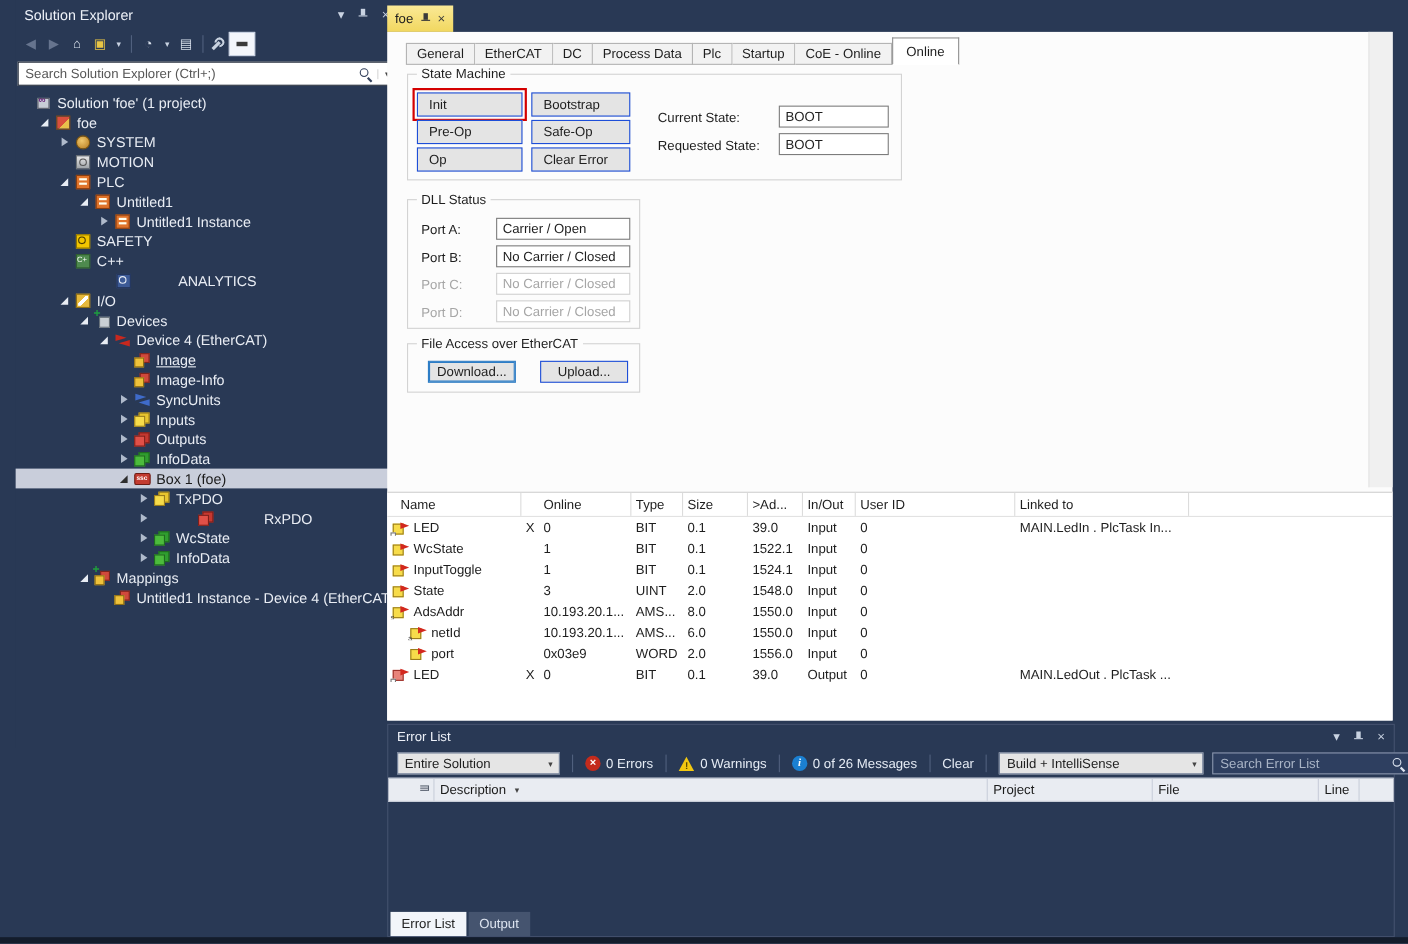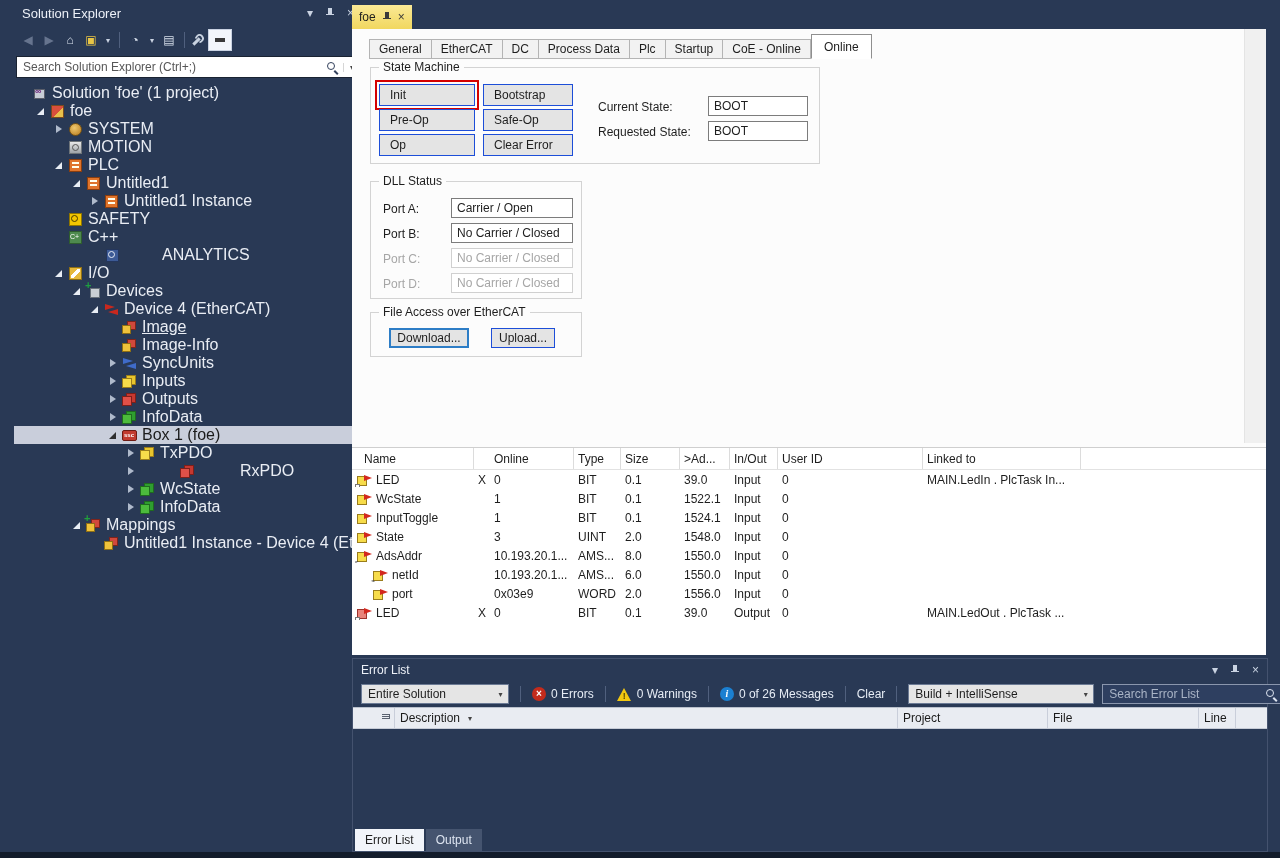--- a/index.html
+++ b/index.html
@@ -29,21 +29,21 @@
   .mag::after{content:"";position:absolute;left:9px;top:9px;width:5px;height:2px;background:currentColor;transform:rotate(45deg);transform-origin:0 0}
   .mag.light{color:#DDE4F0}
   .sd{color:#444;padding:0 5px 0 6px;border-left:1px solid #D6D6D6;font-size:8px;align-self:center;margin-left:4px}
   .pin{display:inline-block;width:10px;height:11px;position:relative;color:#C9D3E2}
   .pin::before{content:"";position:absolute;left:3px;top:0;width:4px;height:6px;background:currentColor}
   .pin::after{content:"";position:absolute;left:1px;top:6px;width:8px;height:1px;background:currentColor;box-shadow:4px 2px 0 -1.5px currentColor}
   .pin.dark{color:#3A3A3A}
   .xg{font-size:12px}
 
   
-  #tree{position:absolute;top:84px;left:0;right:0;bottom:0;overflow:hidden;font-size:16px;color:#E9EDF4}
+  #tree{position:absolute;top:84px;left:0;right:0;bottom:0;overflow:hidden;font-size:13px;color:#E9EDF4}
   .trow{display:flex;align-items:center;height:18px;white-space:nowrap}
   .trow.sel{background:#C9CEDB;color:#1B1B1B}
   .arr{width:16px;height:18px;flex:none;position:relative}
   .arr-c::before{content:"";position:absolute;left:4px;top:5px;border-top:4px solid transparent;border-bottom:4px solid transparent;border-left:6px solid #AFBACB}
   .arr-e::before{content:"";position:absolute;left:3px;top:6px;border-left:7px solid transparent;border-bottom:7px solid #E8EDF4}
   .sel .arr-e::before{border-bottom-color:#2E2E2E}
   .ti{width:15px;height:15px;margin-right:5px;position:relative;flex:none;font-style:normal}
   .ti::before,.ti::after{position:absolute;content:""}
   .ti i{display:none;font-style:normal}
   .ti-solution::before{inset:3px 2px 2px 2px;background:#C8CDD6;border:1px solid #5B5F6B}
@@ -98,21 +98,21 @@
   .btn{position:relative;background:#E4E4E4;border:1px solid #1d4ed8;font-size:12px;color:#1E1E1E;display:flex;align-items:center;padding:0 10px;cursor:default;white-space:nowrap}
   .btn.hl::after{content:"";position:absolute;inset:-5px;border:2px solid #D40000}
   .btn.focus{border:1px solid #2D7DC6;box-shadow:inset 0 0 0 1px #2D7DC6}
   .fl{position:absolute;font-size:12px;color:#1E1E1E;white-space:nowrap}
   .vbox{position:absolute;height:20px;border:1px solid #7C7C7C;background:#fff;font-size:12px;color:#1E1E1E;display:flex;align-items:center;padding:0 5px;white-space:nowrap;overflow:hidden}
   .vbox.dis{border-color:#D0D0D0;color:#A6A6A6}
   .fl.dis{color:#A6A6A6}
   #grp-dll{left:18px;top:152px;width:212px;height:118px}
   #grp-fa{left:18px;top:283px;width:212px;height:45px}
   #btn-dl{position:absolute;left:18px;top:15px;width:80px;height:20px;justify-content:center}
-  #btn-ul{position:absolute;left:120px;top:15px;width:64px;height:20px;justify-content:center}
+  #btn-ul{position:absolute;left:120px;top:15px;width:80px;height:20px;justify-content:center}
 
   
   #grid{position:absolute;left:0;top:418px;width:914px;height:208px;background:#fff;border-top:1px solid #CFCFCF}
   #grid-head{display:flex;height:22px;border-bottom:1px solid #E2E2E2;font-size:12px;color:#1E1E1E;align-items:stretch}
   .gh{padding:0 4px;border-right:1px solid #DCDCDC;display:flex;align-items:center;overflow:hidden;white-space:nowrap}
   .gh.nb{border-right:none}
   .gr{display:flex;height:19px;align-items:center;font-size:12px;color:#1E1E1E}
   .gc{padding:0 4px;overflow:hidden;white-space:nowrap;flex:none}
   .gc.name{display:flex;align-items:center}
   .vi{width:15px;height:14px;position:relative;flex:none;margin-right:4px}

